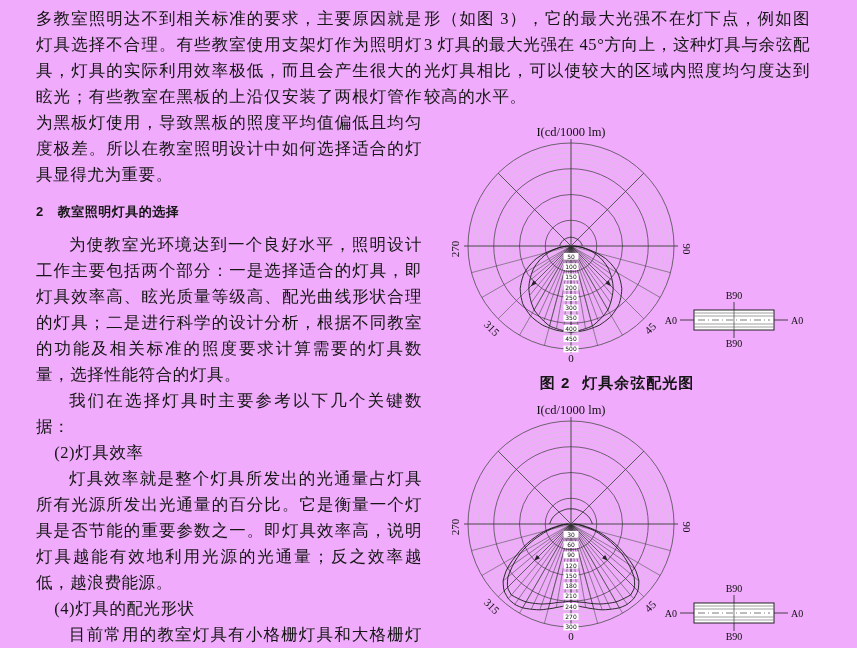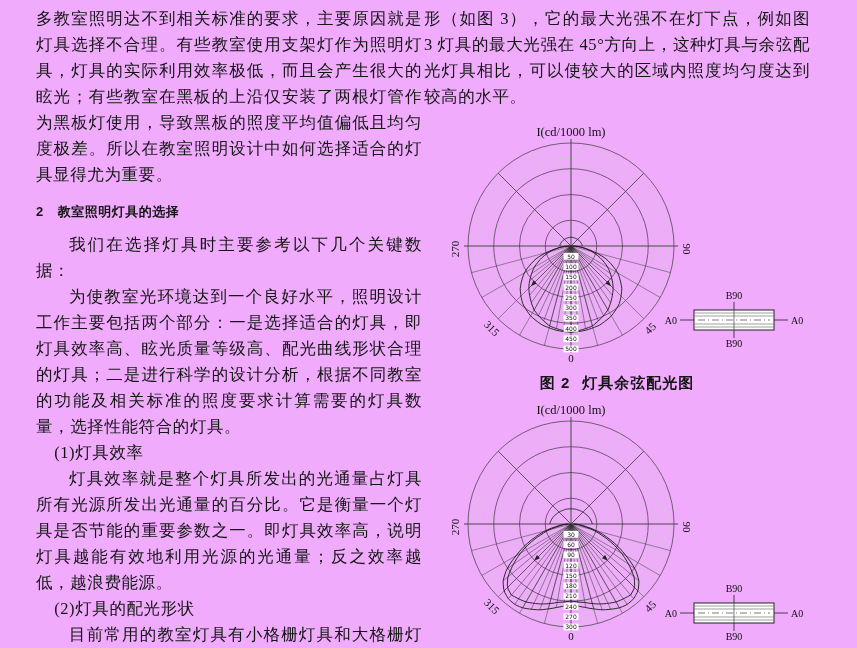--- a/index.html
+++ b/index.html
@@ -21,25 +21,25 @@
   .chart-box svg{display:block;}
 </style>
 </head>
 <body>
 
 <div class="page">
 
   <div class="col col-left">
     <p class="para">多教室照明达不到相关标准的要求，主要原因就是灯具选择不合理。有些教室使用支架灯作为照明灯具，灯具的实际利用效率极低，而且会产生很大的眩光；有些教室在黑板的上沿仅安装了两根灯管作为黑板灯使用，导致黑板的照度平均值偏低且均匀度极差。所以在教室照明设计中如何选择适合的灯具显得尤为重要。</p>
     <p class="section-heading"><span class="num">2</span><span>教室照明灯具的选择</span></p>
+    <p class="para indent2">为使教室光环境达到一个良好水平，照明设计工作主要包括两个部分：一是选择适合的灯具，即灯具效率高、眩光质量等级高、配光曲线形状合理的灯具；二是进行科学的设计分析，根据不同教室的功能及相关标准的照度要求计算需要的灯具数量，选择性能符合的灯具。</p>
     <p class="para indent2">我们在选择灯具时主要参考以下几个关键数据：</p>
-    <p class="para indent2">为使教室光环境达到一个良好水平，照明设计工作主要包括两个部分：一是选择适合的灯具，即灯具效率高、眩光质量等级高、配光曲线形状合理的灯具；二是进行科学的设计分析，根据不同教室的功能及相关标准的照度要求计算需要的灯具数量，选择性能符合的灯具。</p>
-    <p class="para indent1">(1)灯具效率</p>
+    <p class="para indent1">(2)灯具效率</p>
     <p class="para indent2">灯具效率就是整个灯具所发出的光通量占灯具所有光源所发出光通量的百分比。它是衡量一个灯具是否节能的重要参数之一。即灯具效率高，说明灯具越能有效地利用光源的光通量；反之效率越低，越浪费能源。</p>
-    <p class="para indent1">(2)灯具的配光形状</p>
+    <p class="para indent1">(4)灯具的配光形状</p>
     <p class="para indent2">目前常用的教室灯具有小格栅灯具和大格栅灯具，如图 1 所示。</p>
   </div>
 
   <div class="col col-right">
     <p class="para">形（如图 3），它的最大光强不在灯下点，例如图 3 灯具的最大光强在 45°方向上，这种灯具与余弦配光灯具相比，可以使较大的区域内照度均匀度达到较高的水平。</p>
     <div class="chart-box" id="chart-0" style="margin-top:8px;">
         <svg width="386" height="250" viewBox="0 0 386 250">
           <circle cx="147" cy="128" r="5.1499999999999995" fill="none" stroke="#c8c8c8" stroke-width="0.55"></circle>
           <circle cx="147" cy="128" r="10.299999999999999" fill="none" stroke="#c8c8c8" stroke-width="0.55"></circle>
           <circle cx="147" cy="128" r="15.45" fill="none" stroke="#c8c8c8" stroke-width="0.55"></circle>

